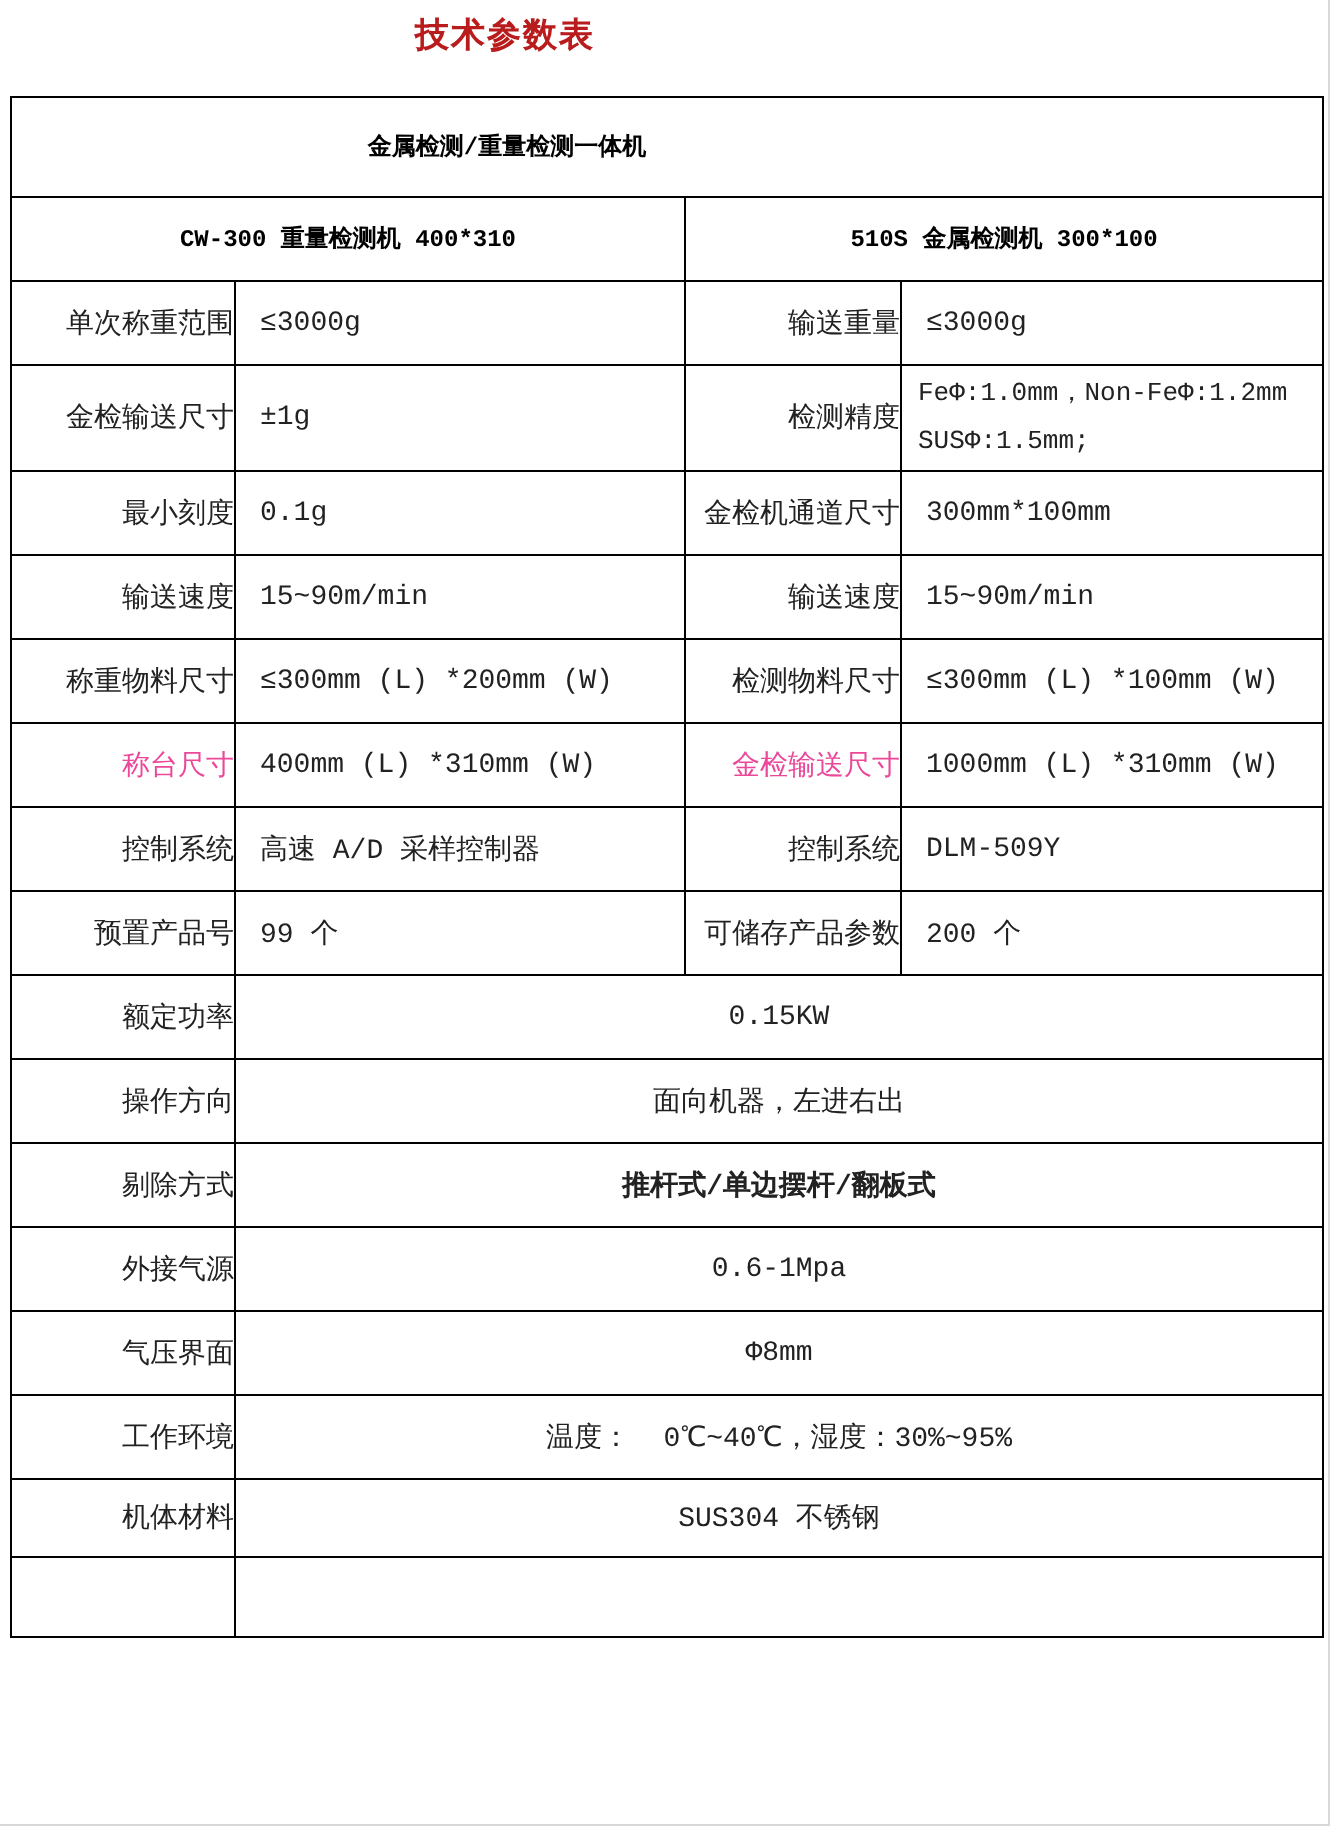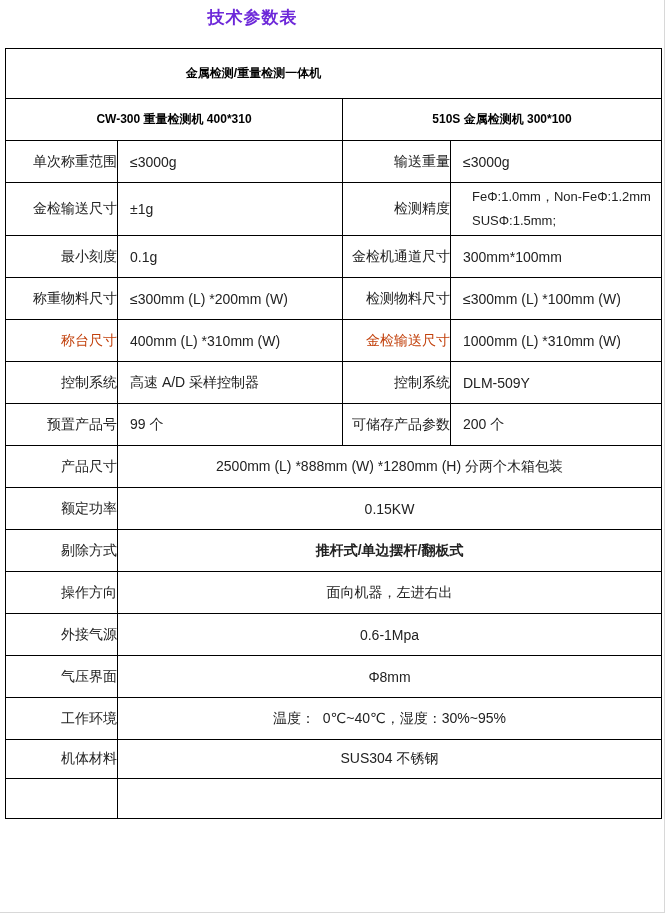--- a/index.html
+++ b/index.html
@@ -5,46 +5,47 @@
   html,body{margin:0;padding:0;}
   body{
     width:665px;height:913px;overflow:hidden;position:relative;
     background:#ffffff;
     font-family:"Liberation Sans","DejaVu Sans",sans-serif;
     box-shadow: inset -1px -1px 0 0 #d8d8d8;
   }
   .doc-title{
     position:absolute;top:6px;left:0;width:665px;box-sizing:border-box;
     padding-right:160px;margin:0;
-    text-align:center;font-size:17px;font-weight:bold;color:#6d28d9;
+    text-align:center;font-size:17px;font-weight:bold;color:#b91c1c;
     letter-spacing:1px;
   }
   table.spec{
     position:absolute;top:48px;left:5px;width:656px;
     border-collapse:collapse;table-layout:fixed;
     background:#fff;
   }
   td{
     border:1px solid #000;
     font-size:14px;color:#222;
     padding:0;vertical-align:middle;
     overflow:hidden;
+    font-family:Liberation Mono, monospace;
   }
   tr{height:42px;}
   tr.rh1{height:50px;}
   tr.rtall{height:53px;}
   tr.rlast{height:39px;}
   tr.rghost{height:40px;}
   .head{font-weight:bold;font-size:12px;text-align:center;color:#000;}
   .head1{padding-right:160px;}
   .lab{text-align:right;}
-  .red{color:#c2410c;}
+  .red{color:#ec4899;}
   .val{padding-left:12px;white-space:pre-wrap;}
   .cval{text-align:center;white-space:pre-wrap;}
-  .small{font-size:13px;padding-left:21px;line-height:1.85;}
+  .small{font-size:13px;padding-left:8px;line-height:1.85;}
   .boldv{font-weight:bold;}
 </style>
 </head>
 <body>
 
 <h1 class="doc-title">技术参数表</h1>
 
 <table class="spec">
   <colgroup>
     <col style="width:112px">
@@ -74,20 +75,26 @@
       <td class="val small">FeΦ:1.0mm，Non-FeΦ:1.2mm
 SUSΦ:1.5mm;</td>
     </tr>
     <tr>
       <td class="lab">最小刻度</td>
       <td class="val">0.1g</td>
       <td class="lab">金检机通道尺寸</td>
       <td class="val">300mm*100mm</td>
     </tr>
     <tr>
+      <td class="lab">输送速度</td>
+      <td class="val">15~90m/min</td>
+      <td class="lab">输送速度</td>
+      <td class="val">15~90m/min</td>
+    </tr>
+    <tr>
       <td class="lab">称重物料尺寸</td>
       <td class="val">≤300mm (L) *200mm (W)</td>
       <td class="lab">检测物料尺寸</td>
       <td class="val">≤300mm (L) *100mm (W)</td>
     </tr>
     <tr>
       <td class="lab red">称台尺寸</td>
       <td class="val">400mm (L) *310mm (W)</td>
       <td class="lab red">金检输送尺寸</td>
       <td class="val">1000mm (L) *310mm (W)</td>
@@ -99,34 +106,30 @@
       <td class="val">DLM-509Y</td>
     </tr>
     <tr>
       <td class="lab">预置产品号</td>
       <td class="val">99 个</td>
       <td class="lab">可储存产品参数</td>
       <td class="val">200 个</td>
     </tr>
 
     <tr>
-      <td class="lab">产品尺寸</td>
-      <td colspan="3" class="cval">2500mm (L) *888mm (W) *1280mm (H) 分两个木箱包装</td>
-    </tr>
-    <tr>
       <td class="lab">额定功率</td>
       <td colspan="3" class="cval">0.15KW</td>
     </tr>
     <tr>
+      <td class="lab">操作方向</td>
+      <td colspan="3" class="cval">面向机器，左进右出</td>
+    </tr>
+    <tr>
       <td class="lab">剔除方式</td>
       <td colspan="3" class="cval boldv">推杆式/单边摆杆/翻板式</td>
-    </tr>
-    <tr>
-      <td class="lab">操作方向</td>
-      <td colspan="3" class="cval">面向机器，左进右出</td>
     </tr>
     <tr>
       <td class="lab">外接气源</td>
       <td colspan="3" class="cval">0.6-1Mpa</td>
     </tr>
     <tr>
       <td class="lab">气压界面</td>
       <td colspan="3" class="cval">Φ8mm</td>
     </tr>
     <tr>

